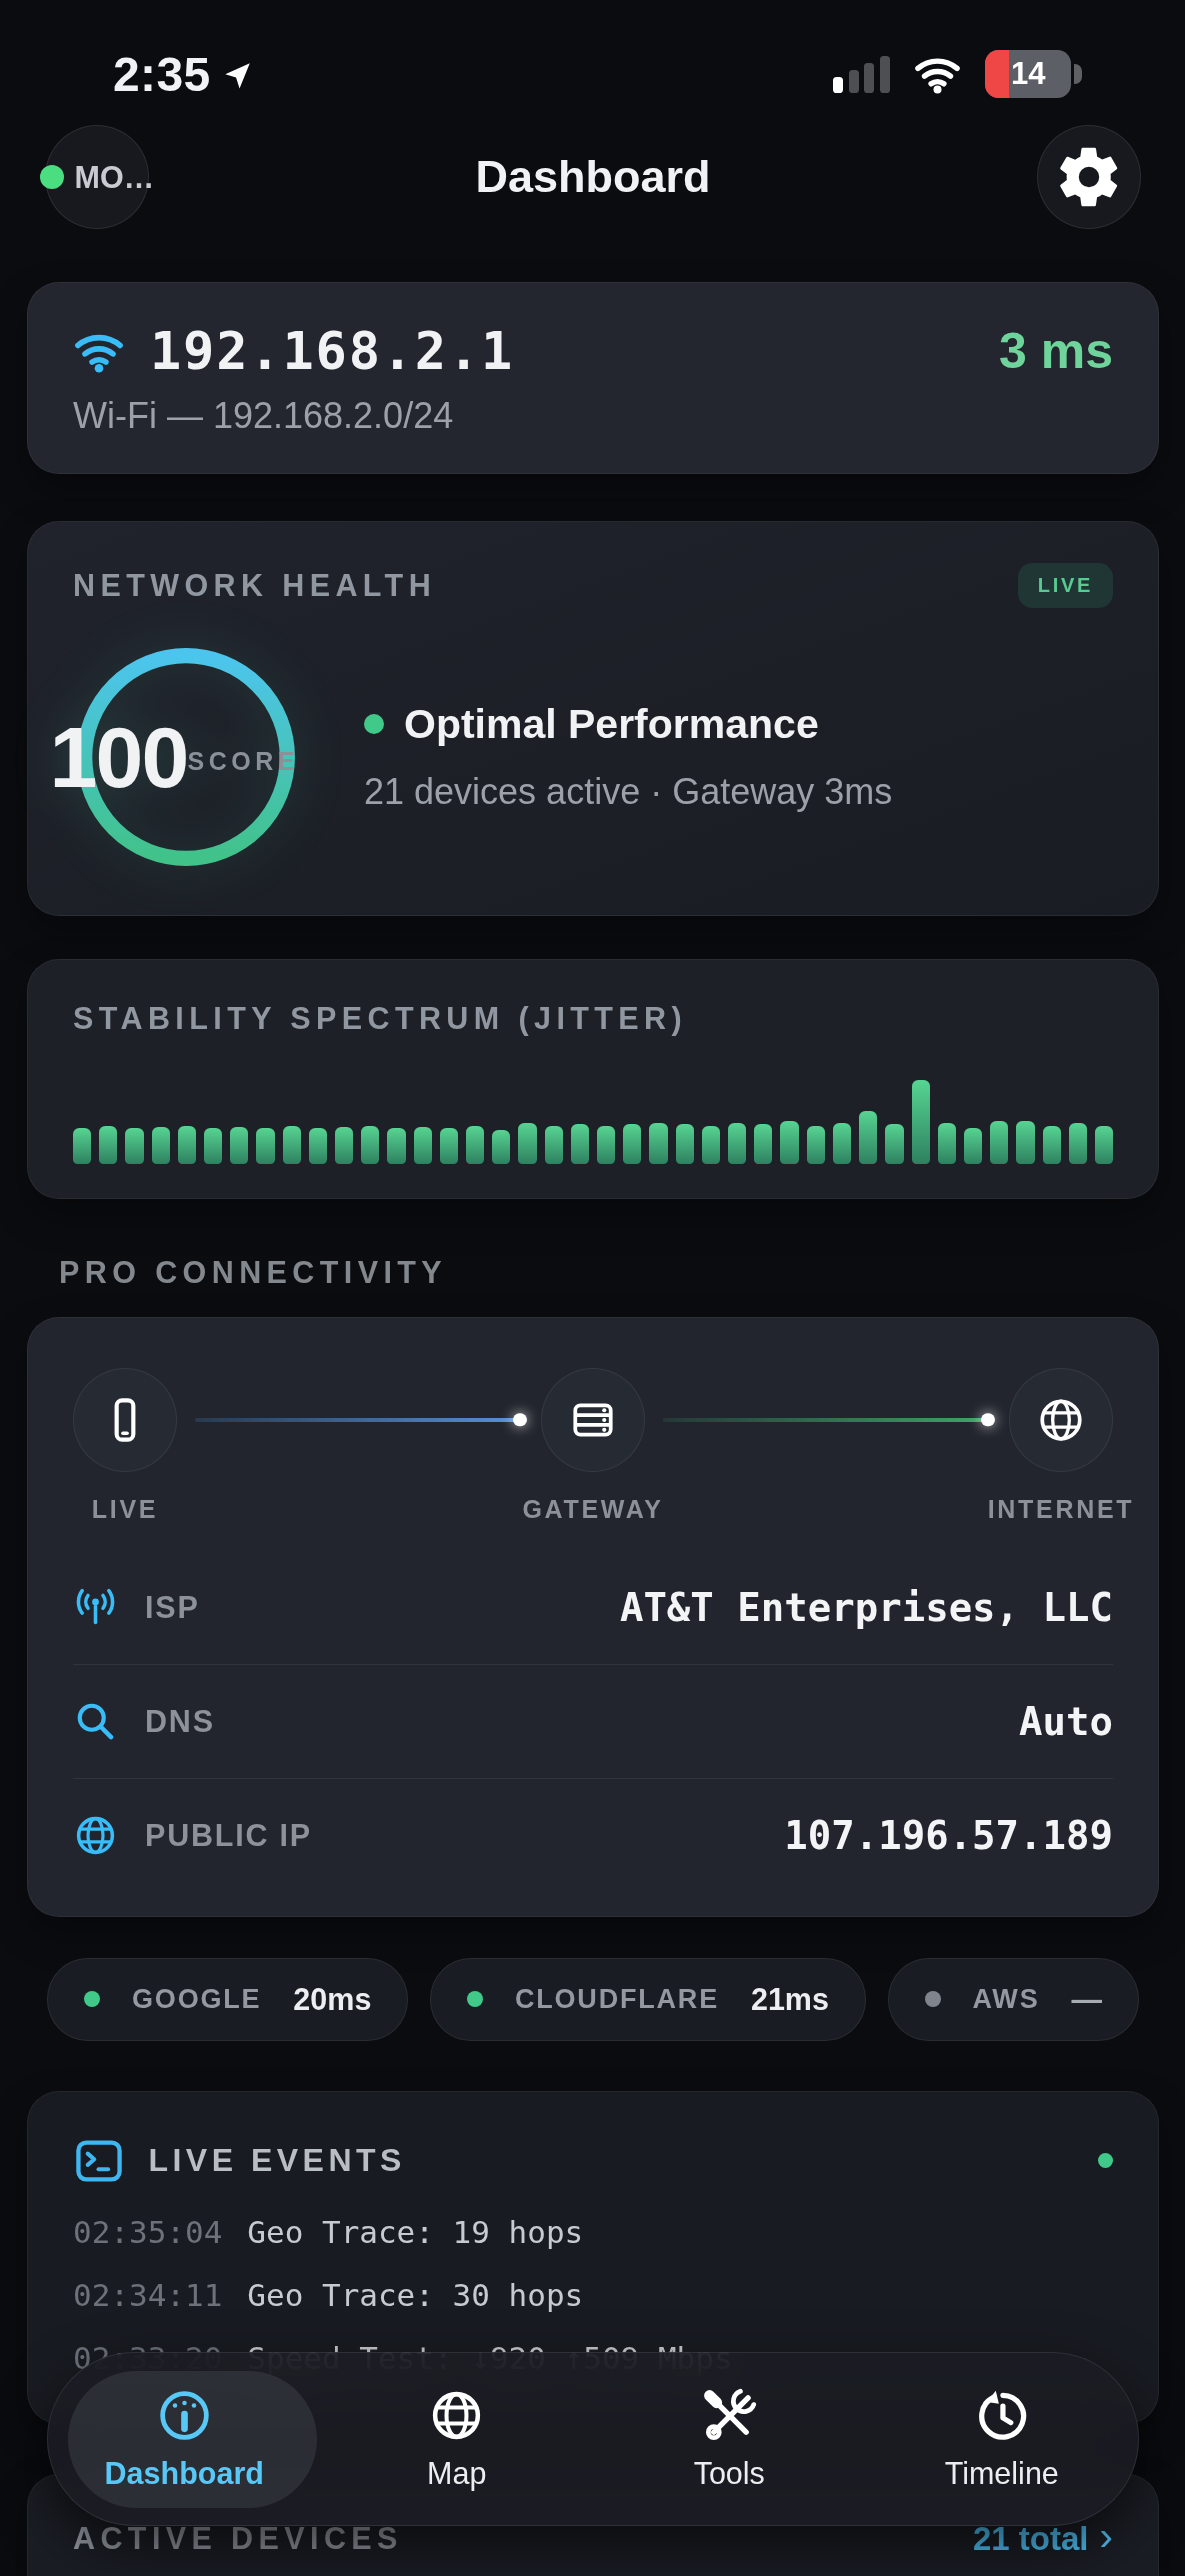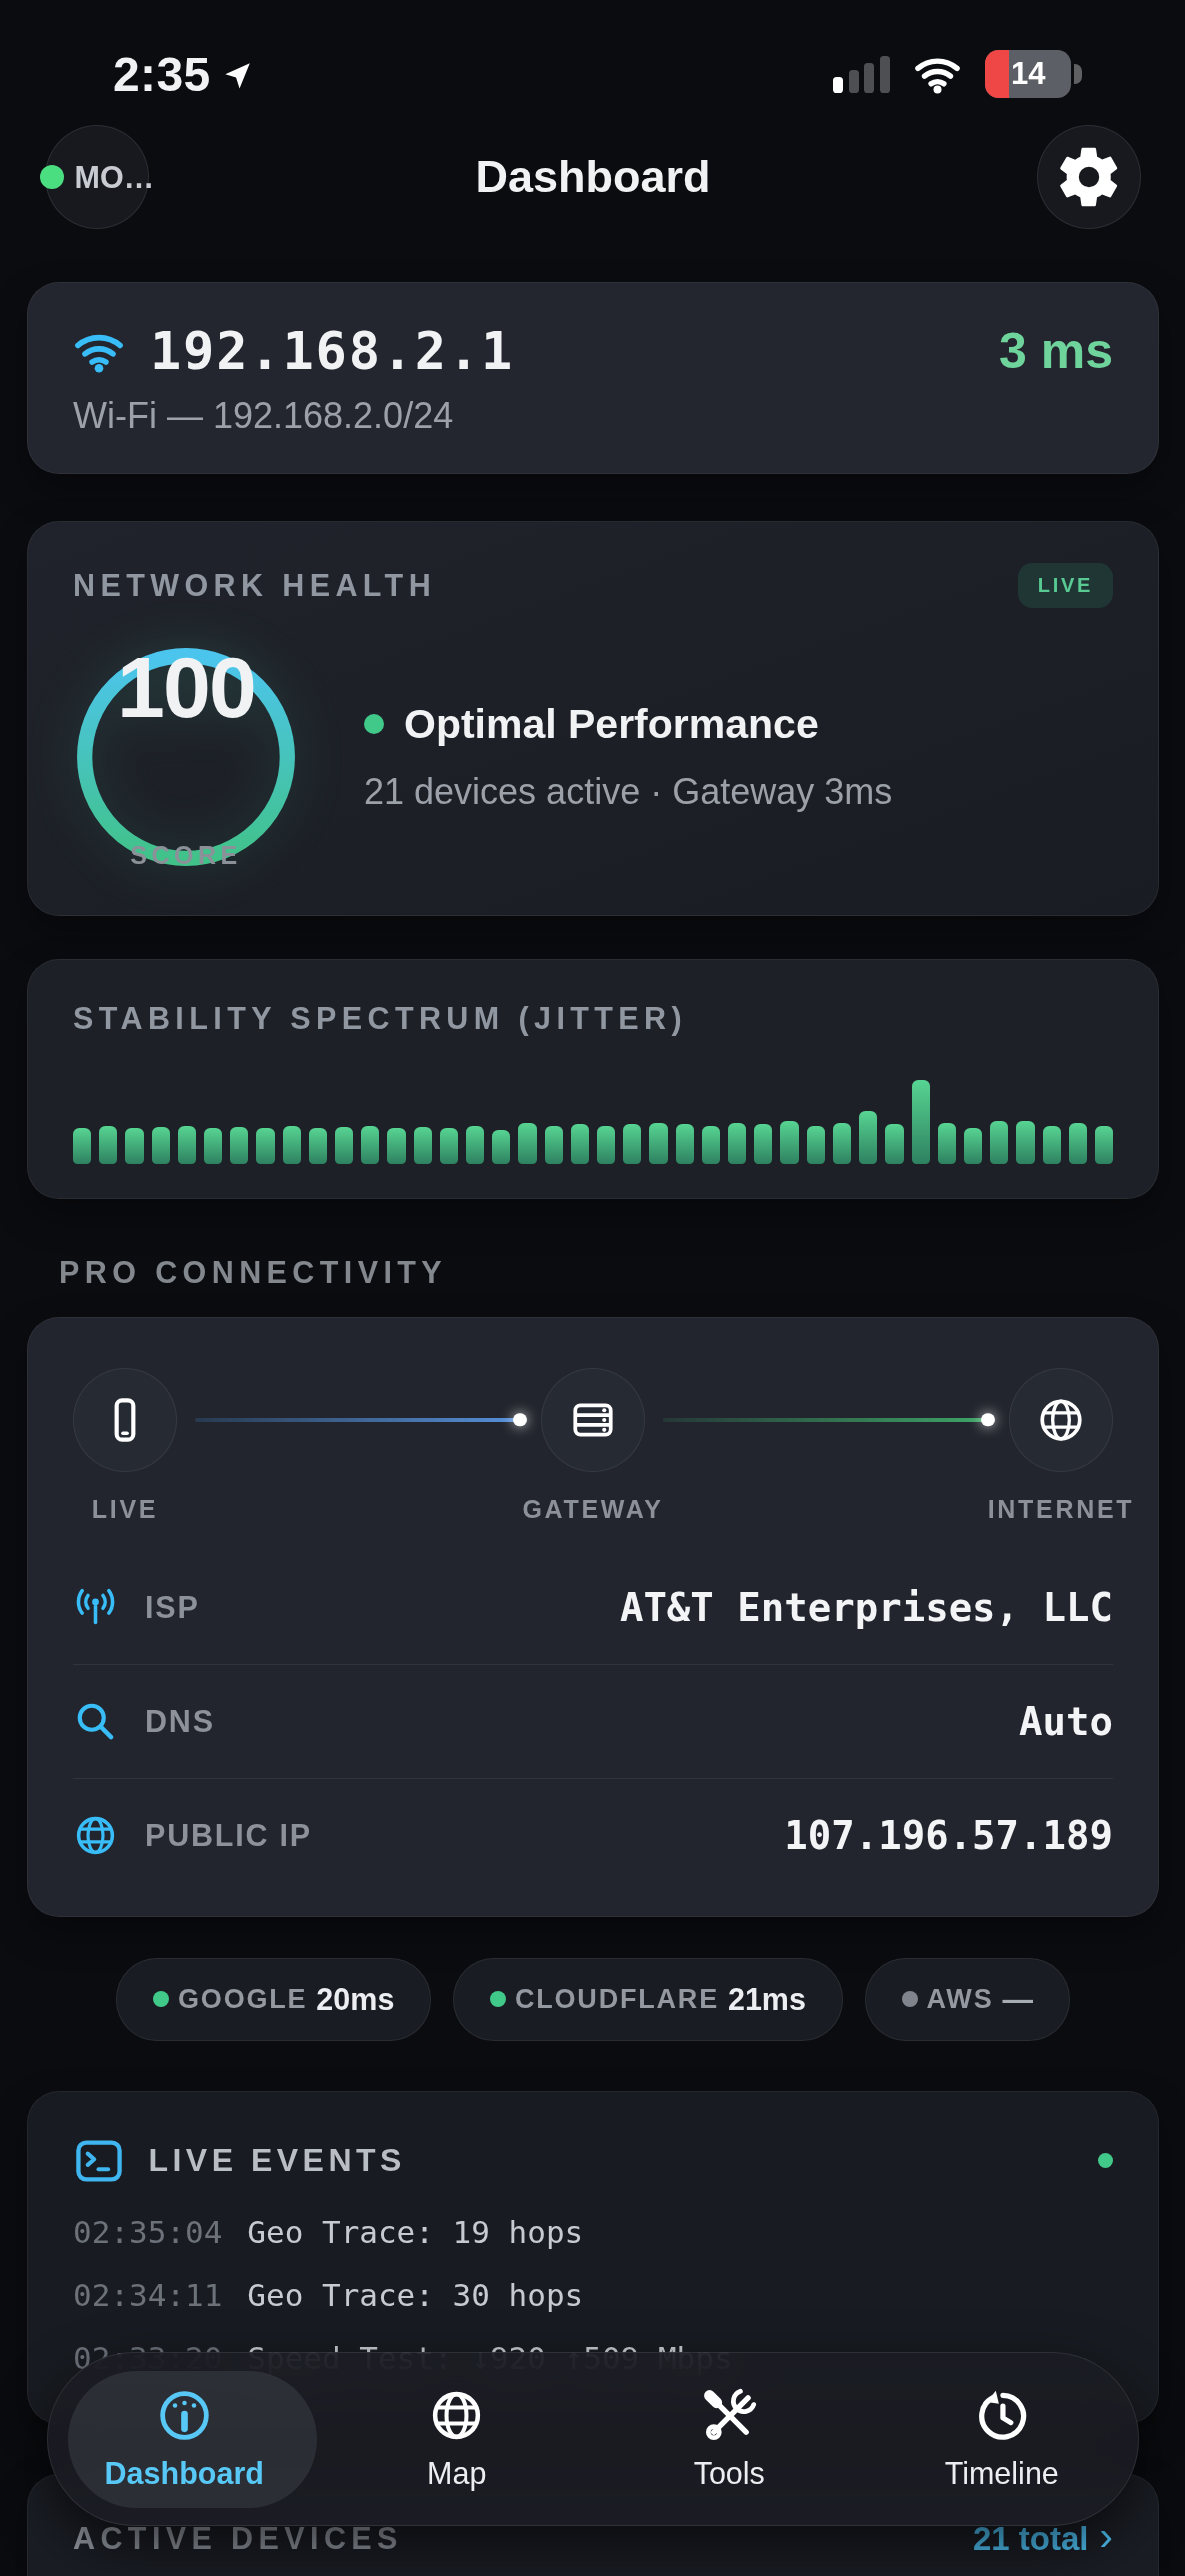--- a/index.html
+++ b/index.html
@@ -51,21 +51,21 @@
   .gw-ip { font-size:52px; font-weight:700; letter-spacing:1.8px; }
   .gw-ms { margin-left:auto; font-size:50px; font-weight:700; color:#6fd49b; }
   .gw-sub { margin-top:14.4px; font-size:36px; color:#9ba0a9; }
 
   
   .health-card { margin-top:47px; padding:41px 45px 45px; background:linear-gradient(160deg,#20232b,#191c22); }
   .health-head { display:flex; align-items:center; }
   .live-badge { margin-left:auto; padding:10.8px 20px; border-radius:14.4px; background:rgba(52,211,153,.13); color:#58ca92; font-size:20px; font-weight:700; letter-spacing:2.7px; }
   .health-body { display:flex; align-items:center; margin-top:36px; }
   .ring-wrap { position:relative; width:226px; height:226px; flex:none; filter:drop-shadow(0 0 23.4px rgba(73,190,160,.22)); }
-  .ring-center { position:absolute; inset:0; display:flex; flex-direction:column; align-items:center; justify-content:space-between; }
+  .ring-center { position:absolute; inset:0; display:flex; align-items:center; justify-content:flex-end; }
   .ring-score { font-size:86px; font-weight:700; letter-spacing:-1.8px; line-height:1; }
   .ring-caption { margin-top:9px; font-size:25px; font-weight:700; letter-spacing:4.5px; color:#8c9099; }
   .health-right { margin-left:65px; }
   .health-status { display:flex; align-items:center; gap:20px; font-size:41px; font-weight:700; }
   .status-dot { width:20px; height:20px; border-radius:50%; background:#41c98a; flex:none; }
   .health-detail { margin-top:23.4px; font-size:36px; color:#9ba0a9; }
 
   
   .jitter-card { margin-top:43px; padding:41px 45px 34px; }
   .jitter-bars { display:flex; align-items:flex-end; gap:8px; height:90px; margin-top:38px; }
@@ -88,21 +88,21 @@
   .conn-node-label:nth-child(3){ grid-column:5; }
   .conn-rows { margin-top:27px; }
   .conn-row { display:flex; align-items:center; padding:34px 0; }
   .conn-row + .conn-row { border-top:1.8px solid rgba(255,255,255,.07); }
   .row-icon { width:45px; height:45px; flex:none; }
   .row-label { margin-left:27px; font-size:30.5px; font-weight:700; letter-spacing:1.8px; color:#8c919a; }
   .row-value { margin-left:auto; font-size:39px; font-weight:600; color:#f3f4f6; }
 
   
   .chips-row { display:flex; justify-content:center; gap:21.6px; margin-top:41px; }
-  .chip { display:flex; align-items:center; gap:9px; height:83px; padding:0 36px; border-radius:41px; background:#191c22; border:1.8px solid rgba(255,255,255,.07); }
+  .chip { display:flex; align-items:center; gap:32px; height:83px; padding:0 36px; border-radius:41px; background:#191c22; border:1.8px solid rgba(255,255,255,.07); }
   .chip-dot { width:16px; height:16px; border-radius:50%; background:#41c98a; }
   .chip--muted .chip-dot { background:#80858d; }
   .chip-name { font-size:27px; font-weight:700; letter-spacing:1.8px; color:#9398a1; }
   .chip-value { font-size:30.5px; font-weight:700; color:#eceef1; }
   .chip--muted .chip-value { color:#a7abb2; }
 
   
   .events-card { margin-top:50px; padding:43px 45px 47px; background:#181b21; }
   .events-head { display:flex; align-items:center; gap:23.4px; }
   .term-icon { width:52px; height:52px; }

